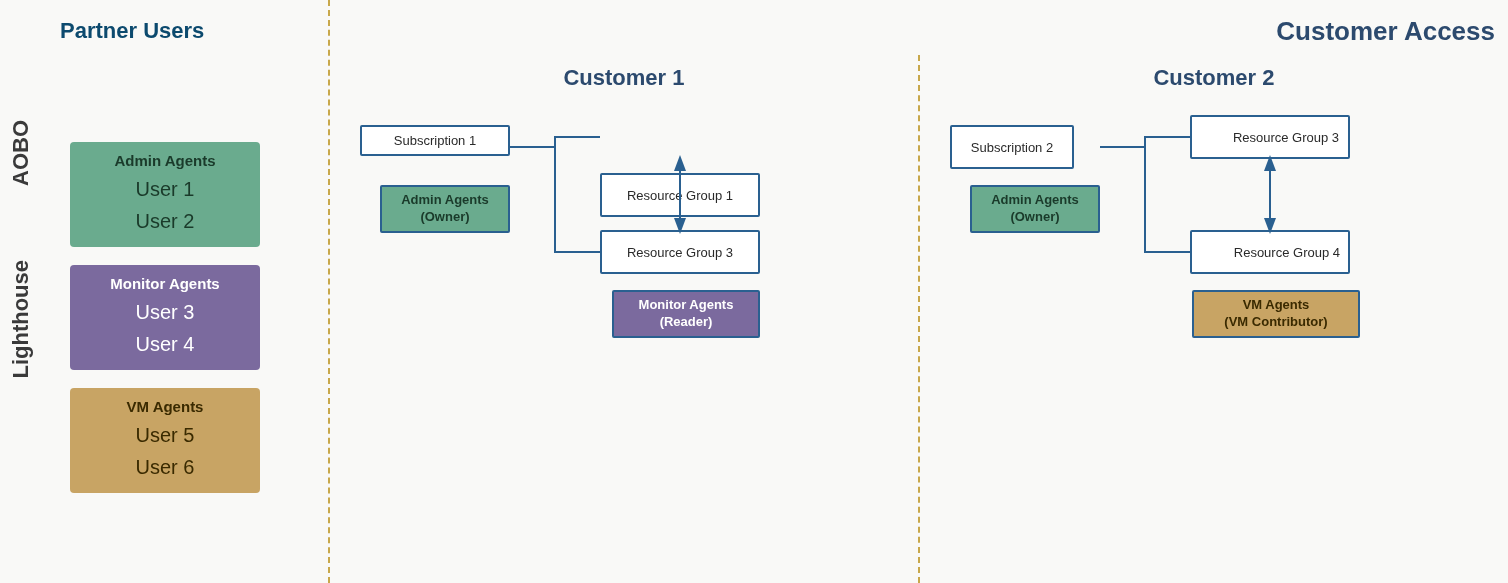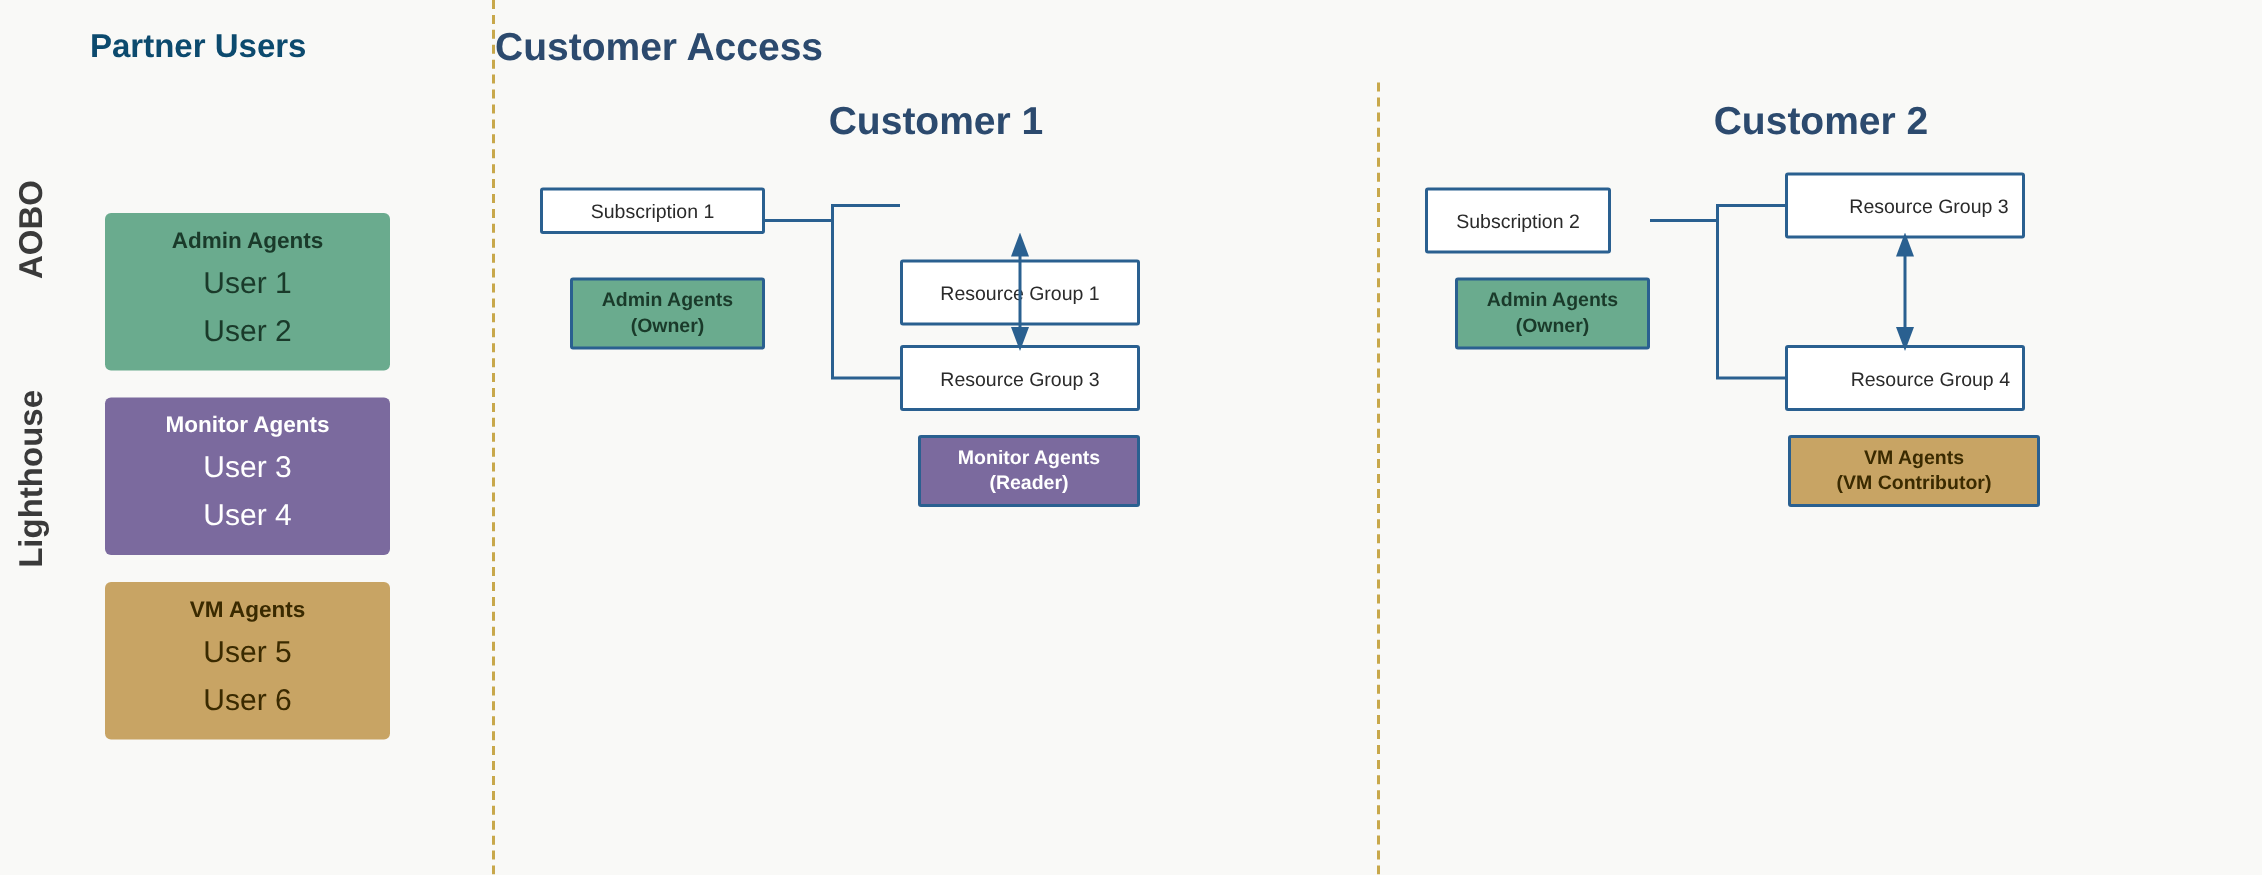--- a/index.html
+++ b/index.html
@@ -87,25 +87,25 @@
 
     
     .right-area {
       flex: 1;
       position: relative;
       display: flex;
       flex-direction: column;
     }
 
     .customer-access-title {
-      text-align: left;
+      text-align: right;
       font-size: 26px;
       font-weight: bold;
       color: #2c4a6e;
-      padding: 16px 0 8px 0;
+      padding: 16px 13px 8px 0;
     }
 
     .customers-row {
       flex: 1;
       display: flex;
       position: relative;
     }
 
     .customer-section {
       flex: 1;
@@ -114,21 +114,21 @@
 
     .customer-divider {
       width: 2px;
       background: none;
       border-left: 2px dashed #c8a84b;
       height: 100%;
     }
 
     .customer-title {
       text-align: center;
-      font-size: 26px;
+      font-size: 22px;
       font-weight: bold;
       color: #2c4a6e;
       padding: 10px 0 0 0;
     }
 
     
     .diagram-box {
       position: absolute;
       border: 2px solid #2a6090;
       background: #fff;

